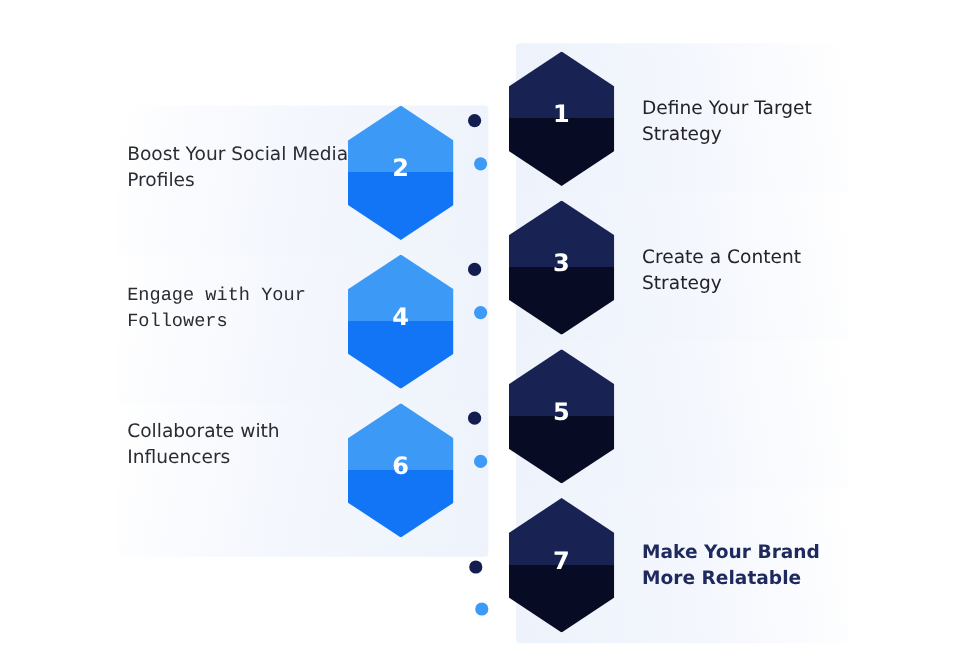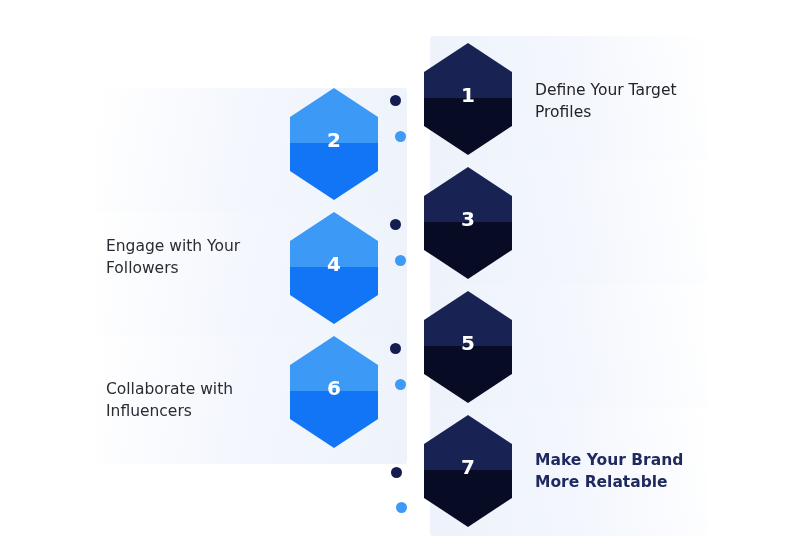--- a/index.html
+++ b/index.html
@@ -121,50 +121,52 @@
   <div class="band band-left band-l3"></div>
 
   <div class="band band-right band-r1"></div>
   <div class="band band-right band-r2"></div>
   <div class="band band-right band-r3"></div>
   <div class="band band-right band-r4"></div>
 
   <div class="hex hex-dark" style="left:424px; top:43px;">
     <div class="hex-num">1</div>
   </div>
-  <div class="label label-right tone-charcoal" style="top:79px;">Define Your Target Profiles</div>
+  <div class="label label-right tone-charcoal" style="top:79px;">Define Your Target Strategy</div>
   <div class="dot dot-dark" style="left:390px; top:95px;"></div>
   <div class="dot dot-light" style="left:395px; top:131px;"></div>
 
   <div class="hex hex-dark" style="left:424px; top:167px;">
     <div class="hex-num">3</div>
   </div>
+  <div class="label label-right tone-charcoal" style="top:203px;">Create a Content Strategy</div>
   <div class="dot dot-dark" style="left:390px; top:219px;"></div>
   <div class="dot dot-light" style="left:395px; top:255px;"></div>
 
   <div class="hex hex-dark" style="left:424px; top:291px;">
     <div class="hex-num">5</div>
   </div>
   <div class="dot dot-dark" style="left:390px; top:343px;"></div>
   <div class="dot dot-light" style="left:395px; top:379px;"></div>
 
   <div class="hex hex-dark" style="left:424px; top:415px;">
     <div class="hex-num">7</div>
   </div>
   <div class="label label-right tone-navy" style="top:449px;font-weight:bold;">Make Your Brand More Relatable</div>
   <div class="dot dot-dark" style="left:391px; top:467px;"></div>
   <div class="dot dot-light" style="left:396px; top:502px;"></div>
 
   <div class="hex hex-blue" style="left:290px; top:88px;">
     <div class="hex-num">2</div>
   </div>
+  <div class="label label-left" style="top:117px;">Boost Your Social Media Profiles</div>
 
   <div class="hex hex-blue" style="left:290px; top:212px;">
     <div class="hex-num">4</div>
   </div>
-  <div class="label label-left" style="top:235px;">Engage with Your Followers</div>
+  <div class="label label-left" style="top:235px;font-family:Liberation Mono, monospace;">Engage with Your Followers</div>
 
   <div class="hex hex-blue" style="left:290px; top:336px;">
     <div class="hex-num">6</div>
   </div>
-  <div class="label label-left" style="top:378px;">Collaborate with Influencers</div>
+  <div class="label label-left" style="top:348px;">Collaborate with Influencers</div>
 
 </div>
 
 </body></html>

